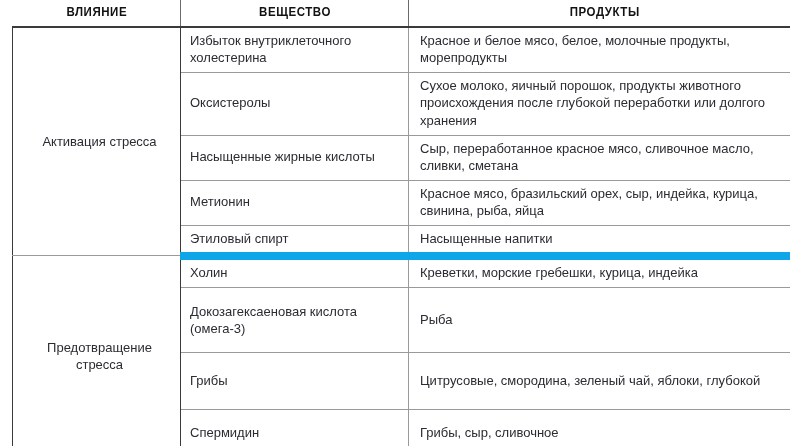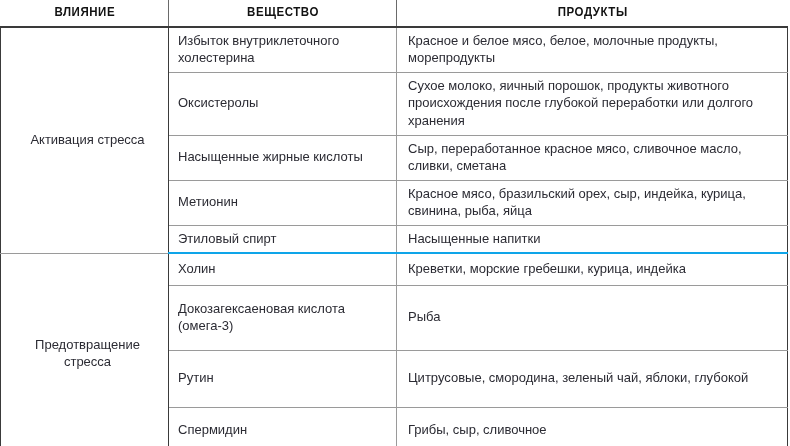--- a/index.html
+++ b/index.html
@@ -8,20 +8,21 @@
     width: 790px; height: 446px;
     background: #ffffff;
     font-family: "Liberation Sans", "DejaVu Sans", sans-serif;
   }
   #table-root {
     width: 790px;
     height: 446px;
     position: relative;
     background: #ffffff;
     overflow: hidden;
+    padding-left: 12px;
   }
   table.data-table {
     border-collapse: collapse;
     width: 787px;
     margin: 0;
     table-layout: fixed;
   }
   col.col-influence { width: 168px; }
   col.col-substance { width: 228px; }
   col.col-products  { width: 391px; }
@@ -65,21 +66,21 @@
   }
   tbody td.c-substance {
     border-right: 1px solid #9a9a9a;
   }
   tbody td.c-products {
     border-right: 1px solid #3a3a3a;
     padding-left: 11px;
   }
 
   
-  tbody tr.section-last > td { border-bottom: 2px solid #0ea5e9; }
+  tbody tr.section-last > td { border-bottom: 8px solid #0ea5e9; }
   
   tbody tr.table-last > td { border-bottom: 2px solid #2f2f2f; }
 
   
   tr.h-45 > td { height: 45px; }
   tr.h-63 > td { height: 63px; }
   tr.h-28 > td { height: 28px; }
   tr.h-32 > td { height: 32px; }
   tr.h-65 > td { height: 65px; }
   tr.h-57 > td { height: 57px; }
@@ -129,21 +130,21 @@
       <tr class="h-32">
         <td class="c-influence" rowspan="4">Предотвращение стресса</td>
         <td class="c-substance">Холин</td>
         <td class="c-products">Креветки, морские гребешки, курица, индейка</td>
       </tr>
       <tr class="h-65">
         <td class="c-substance">Докозагексаеновая кислота (омега-3)</td>
         <td class="c-products">Рыба</td>
       </tr>
       <tr class="h-57">
-        <td class="c-substance">Рутин</td>
+        <td class="c-substance">Грибы</td>
         <td class="c-products">Цитрусовые, смородина, зеленый чай, яблоки, глубокой</td>
       </tr>
       <tr class="h-33 table-last">
         <td class="c-substance">Спермидин</td>
         <td class="c-products">Грибы, сыр, сливочное</td>
       </tr>
 
     </tbody>
   </table>
 </div>

